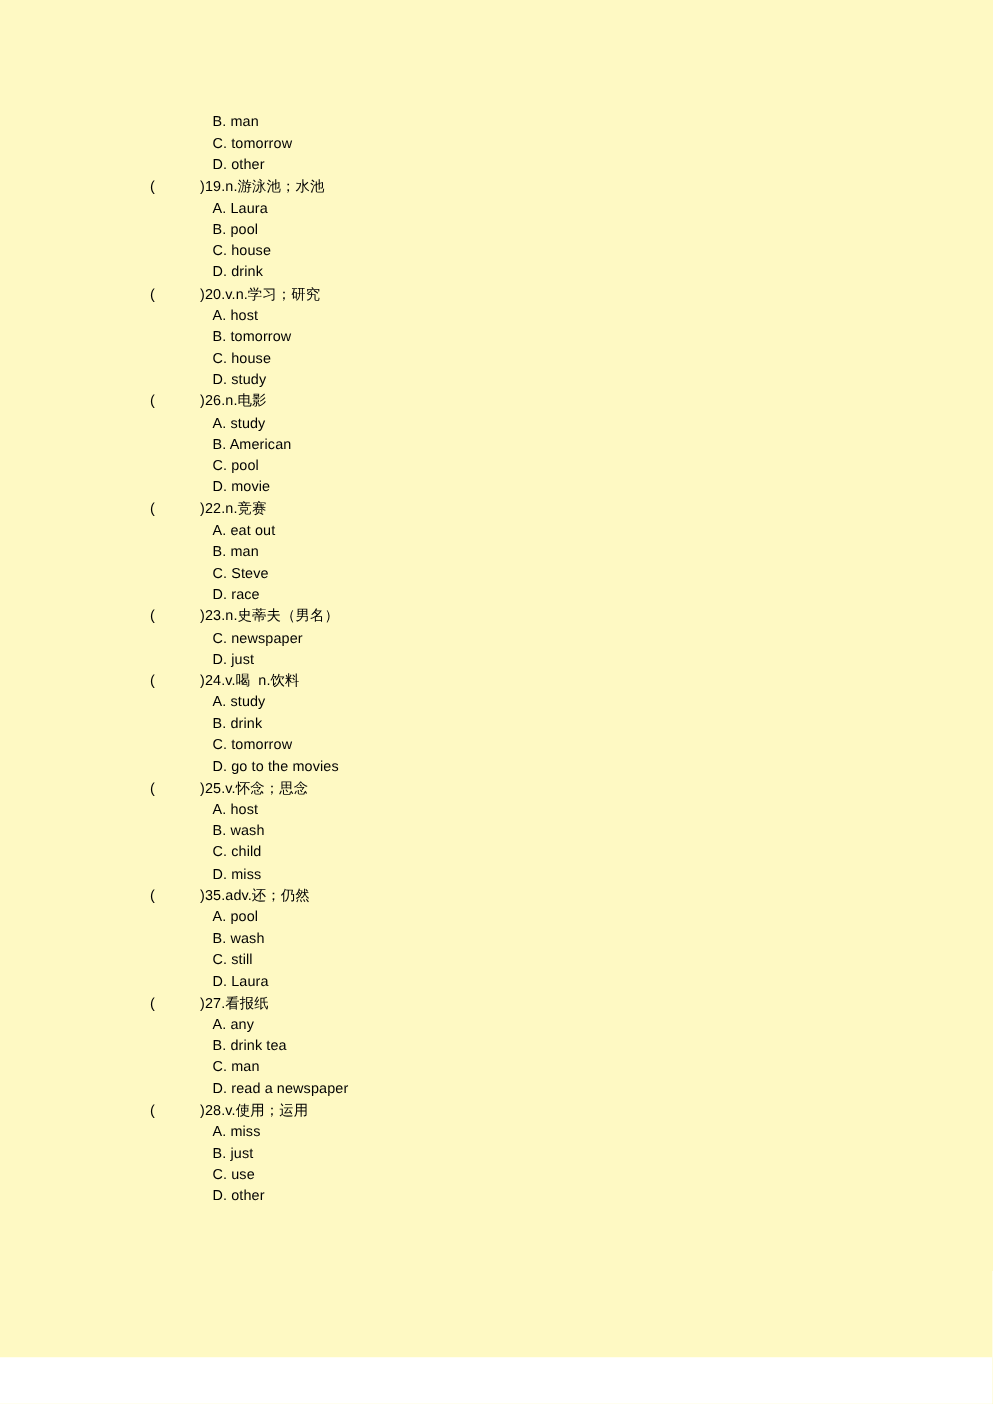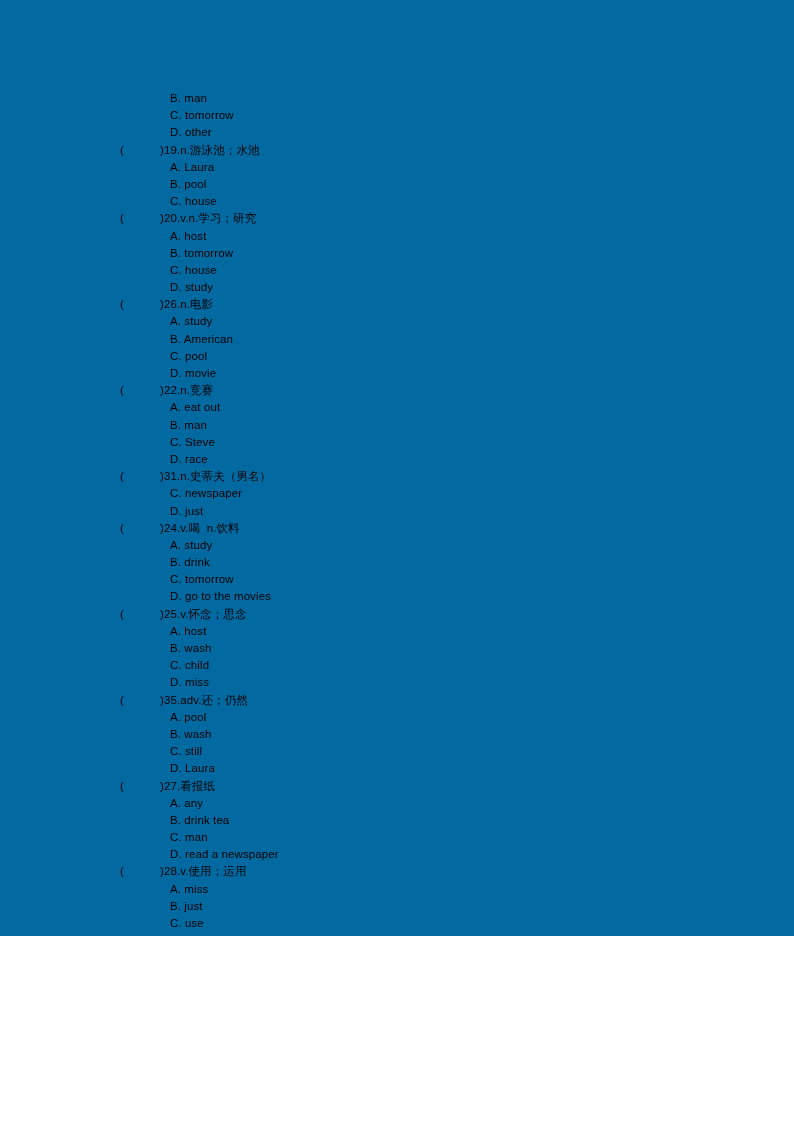--- a/index.html
+++ b/index.html
@@ -8,22 +8,22 @@
     padding: 0;
     background: #ffffff;
   }
   body {
     font-family: "Liberation Sans", "DejaVu Sans", sans-serif;
     color: #000000;
   }
   .page {
     position: relative;
     width: 794px;
-    height: 936px;
-    background: #0369a1;
+    height: 1086px;
+    background: #fef9c3;
     overflow: hidden;
     box-sizing: border-box;
   }
   .content {
     position: absolute;
     left: 0;
     top: 90px;
     width: 794px;
   }
   .line {
@@ -58,36 +58,37 @@
 
 <div class="page">
   <div class="content" id="worksheet-content">
       <div class="line option">B. man</div>
       <div class="line option">C. tomorrow</div>
       <div class="line option">D. other</div>
       <div class="line stem"><span class="paren-open">(</span><span class="stem-text cjk">)19.n.游泳池；水池</span></div>
       <div class="line option">A. Laura</div>
       <div class="line option">B. pool</div>
       <div class="line option">C. house</div>
+      <div class="line option">D. drink</div>
       <div class="line stem"><span class="paren-open">(</span><span class="stem-text cjk">)20.v.n.学习；研究</span></div>
       <div class="line option">A. host</div>
       <div class="line option">B. tomorrow</div>
       <div class="line option">C. house</div>
       <div class="line option">D. study</div>
       <div class="line stem"><span class="paren-open">(</span><span class="stem-text cjk">)26.n.电影</span></div>
       <div class="line option">A. study</div>
       <div class="line option">B. American</div>
       <div class="line option">C. pool</div>
       <div class="line option">D. movie</div>
       <div class="line stem"><span class="paren-open">(</span><span class="stem-text cjk">)22.n.竞赛</span></div>
       <div class="line option">A. eat out</div>
       <div class="line option">B. man</div>
       <div class="line option">C. Steve</div>
       <div class="line option">D. race</div>
-      <div class="line stem"><span class="paren-open">(</span><span class="stem-text cjk">)31.n.史蒂夫（男名）</span></div>
+      <div class="line stem"><span class="paren-open">(</span><span class="stem-text cjk">)23.n.史蒂夫（男名）</span></div>
       <div class="line option">C. newspaper</div>
       <div class="line option">D. just</div>
       <div class="line stem"><span class="paren-open">(</span><span class="stem-text cjk">)24.v.喝  n.饮料</span></div>
       <div class="line option">A. study</div>
       <div class="line option">B. drink</div>
       <div class="line option">C. tomorrow</div>
       <div class="line option">D. go to the movies</div>
       <div class="line stem"><span class="paren-open">(</span><span class="stem-text cjk">)25.v.怀念；思念</span></div>
       <div class="line option">A. host</div>
       <div class="line option">B. wash</div>

